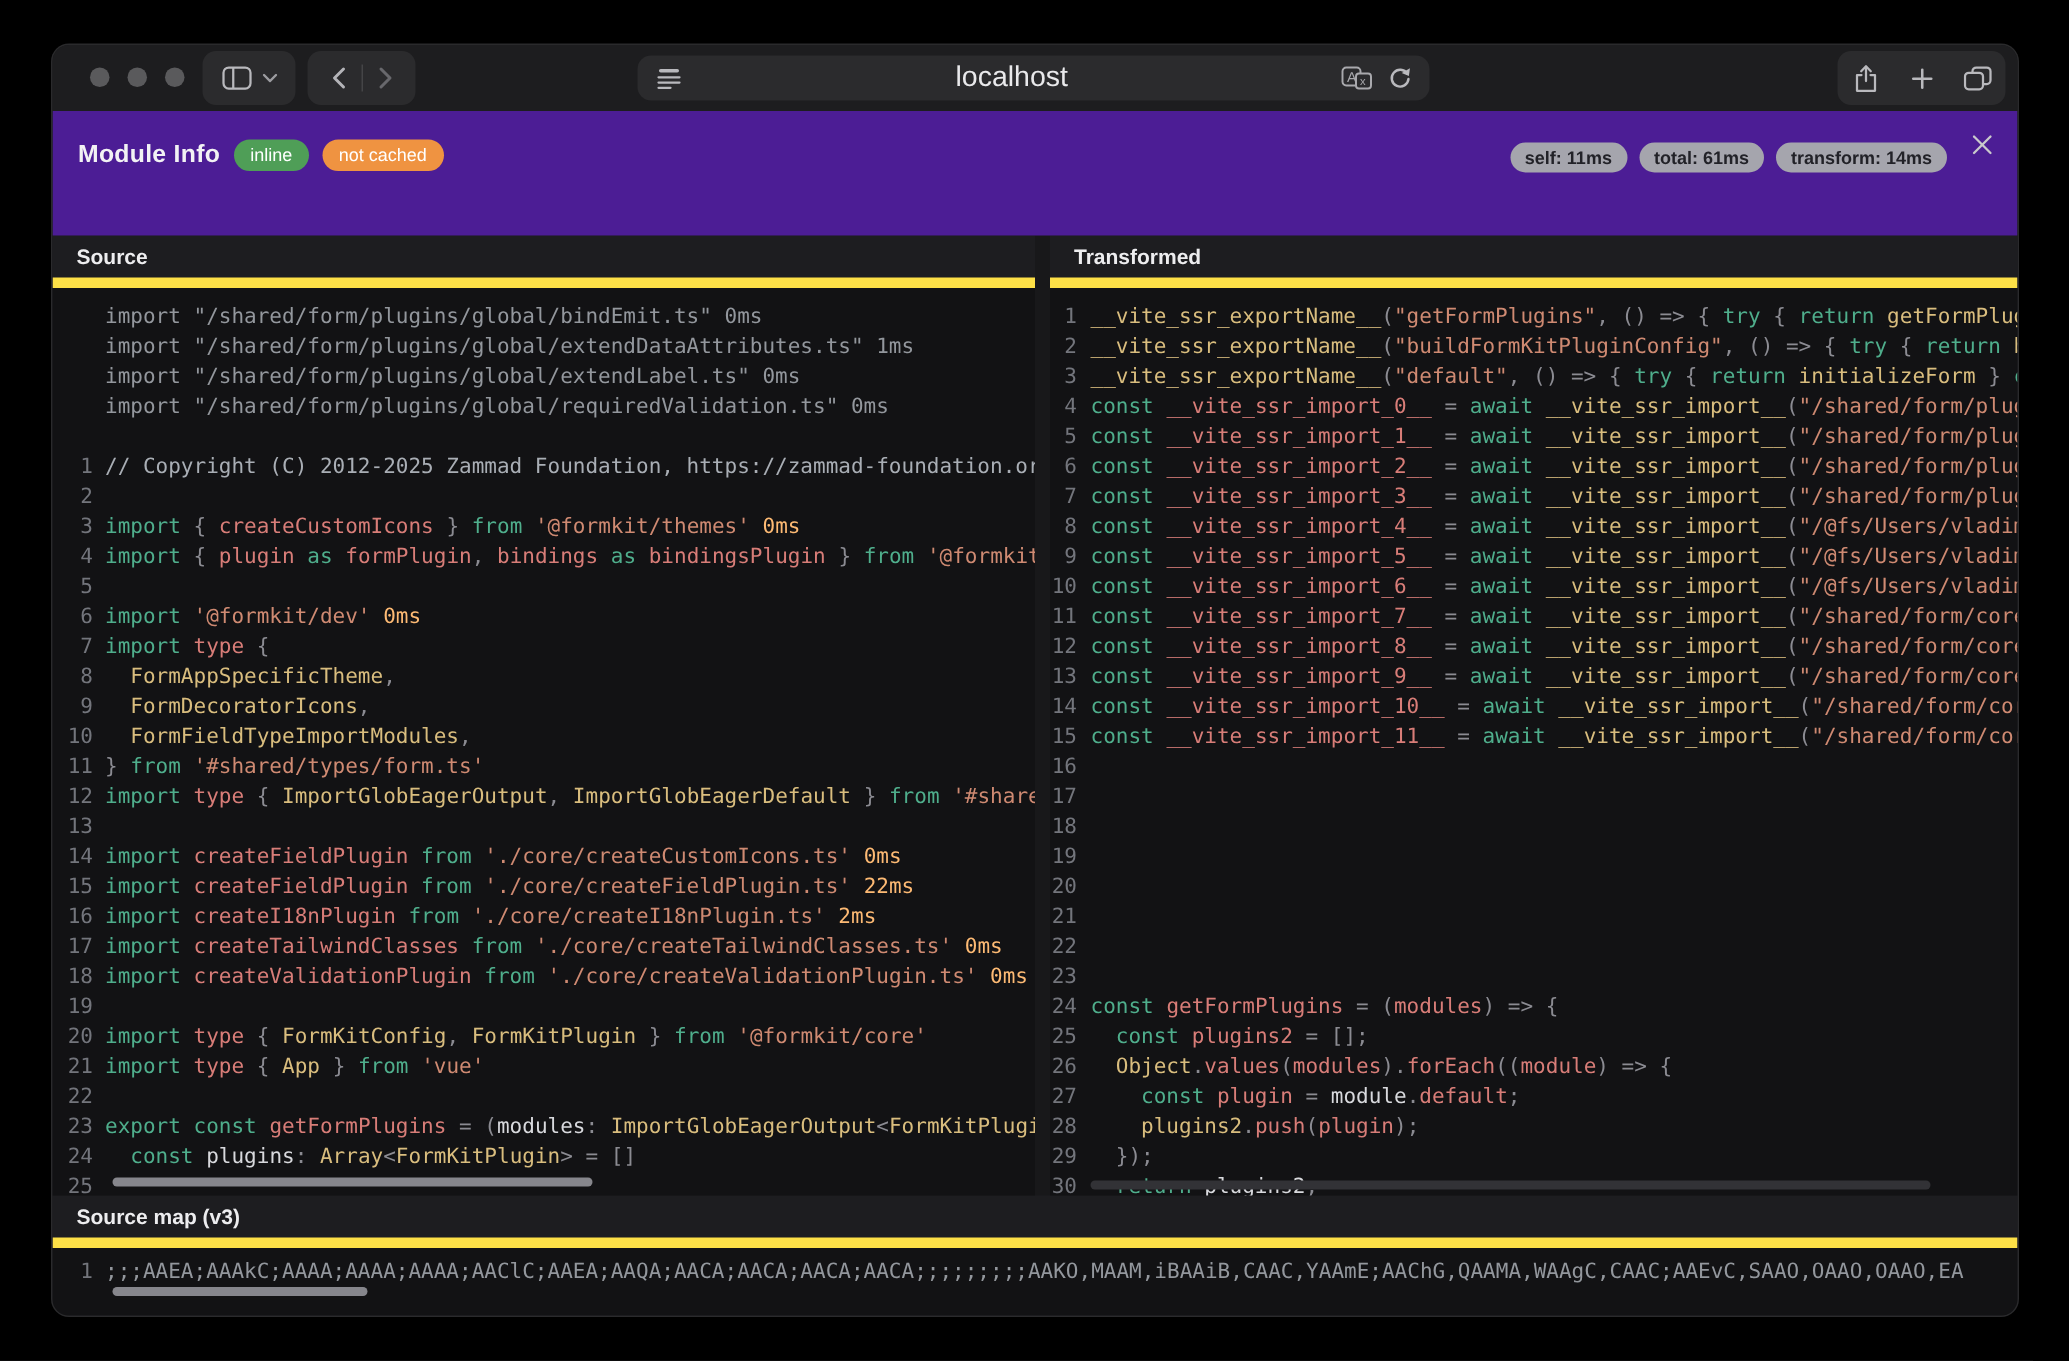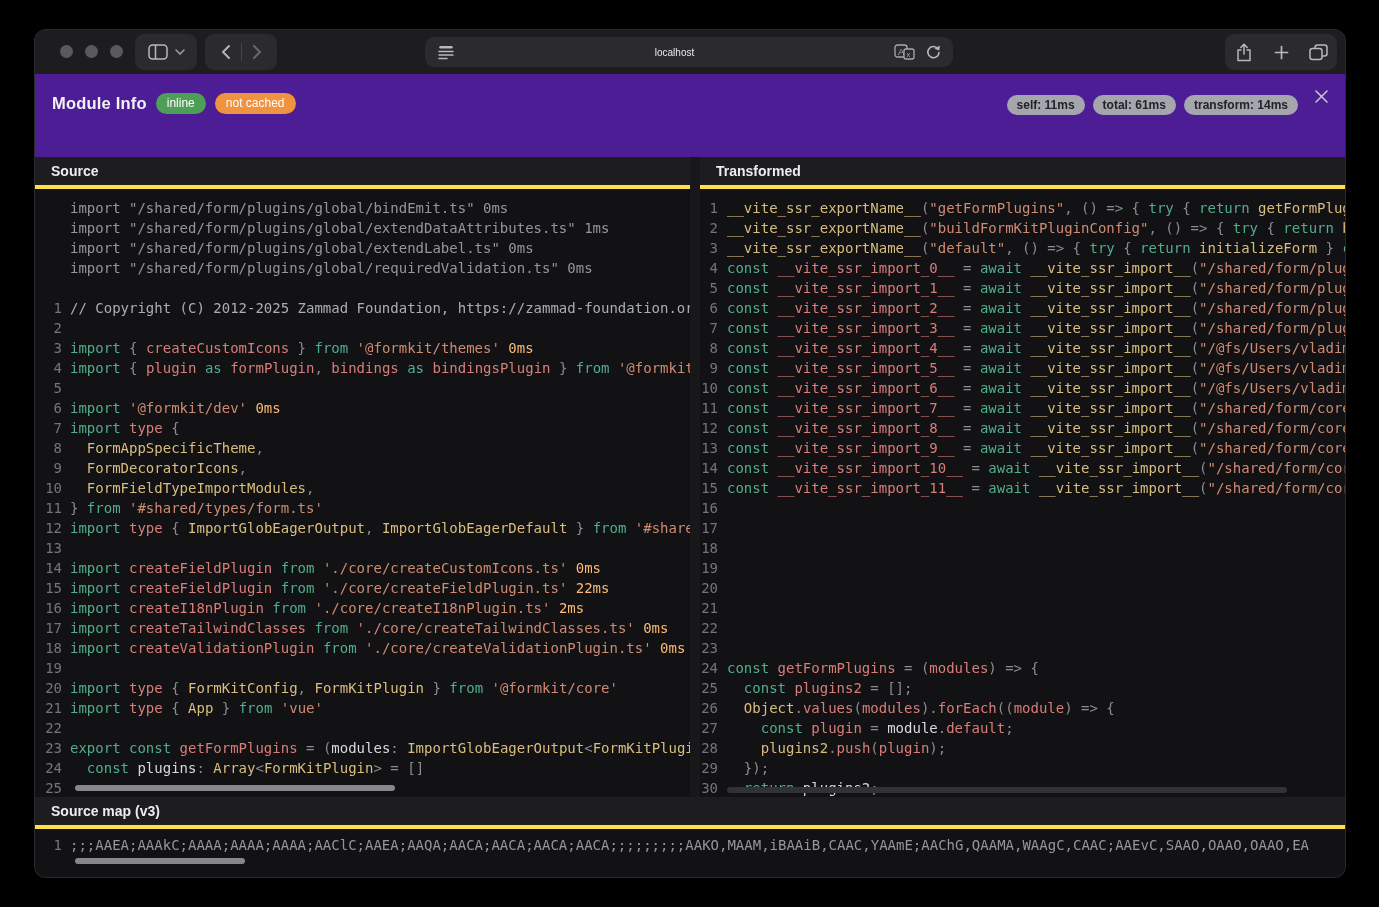--- a/index.html
+++ b/index.html
@@ -22,21 +22,21 @@
   }
   .grp-sidebar{left:100px;width:62px;gap:7px;}
   .grp-nav{left:170px;width:72px;}
   .grp-nav .navdiv{width:1px;height:18px;background:#454547;margin:0 10px;}
   .grp-right{left:1190px;width:112px;gap:0;}
   .grp-right .tbtn{width:37px;display:flex;align-items:center;justify-content:center;height:36px;}
   .urlbar{
     position:absolute;left:390px;top:7px;width:528px;height:30px;background:#2b2b2d;
     border-radius:9px;display:flex;align-items:center;padding:0 12px;box-sizing:border-box;
   }
-  .url-text{flex:1;text-align:center;color:#e9e9eb;font-size:10px;}
+  .url-text{flex:1;text-align:center;color:#e9e9eb;font-size:19px;}
   .urlbar .right-icons{display:flex;align-items:center;gap:10px;}
   svg.icon{display:block;}
   
   .module-header{position:relative;height:83px;background:#4c1d95;}
   .mh-row1{position:absolute;left:17px;top:19px;display:flex;align-items:center;gap:9px;}
   .mh-title{font-size:16.5px;font-weight:bold;color:#f2f2f4;letter-spacing:.2px;}
   .badge{font-size:12px;font-weight:normal;color:#fff;padding:3px 11px;border-radius:11px;line-height:15px;}
   .badge-inline{background:#4f9e57;}
   .badge-notcached{background:#ef9341;}
   .mh-timings{position:absolute;right:47px;top:21px;display:flex;gap:8px;}
@@ -45,21 +45,21 @@
   .mh-path{
     position:absolute;left:17px;top:54px;font-family:"DejaVu Sans Mono",monospace;
     font-size:14px;color:#9b9ba1;white-space:pre;
   }
   
   .panels{display:flex;height:640px;background:#18181a;}
   .panel{display:flex;flex-direction:column;min-width:0;}
   .panel-source{width:655px;margin-right:10px;}
   .panel-transformed{width:645px;}
   .panel-header{
-    height:28px;flex:none;background:#1d1d20;border-bottom:4px solid #fde047;
+    height:28px;flex:none;background:#1d1d20;border-bottom:7px solid #fde047;
     color:#ededef;font-size:14px;font-weight:bold;line-height:28px;padding-left:16px;
   }
   .code{
     flex:1;background:#121214;overflow:hidden;position:relative;padding-top:9px;
     font-family:"DejaVu Sans Mono",monospace;font-size:14px;line-height:20px;
   }
   .cl{display:flex;height:20px;overflow:hidden;white-space:pre;}
   .ln{flex:none;text-align:right;color:#73757c;}
   .panel-source .ln,.sourcemap .ln{width:27px;padding-right:8px;}
   .panel-transformed .ln{width:18px;padding-right:9px;}

